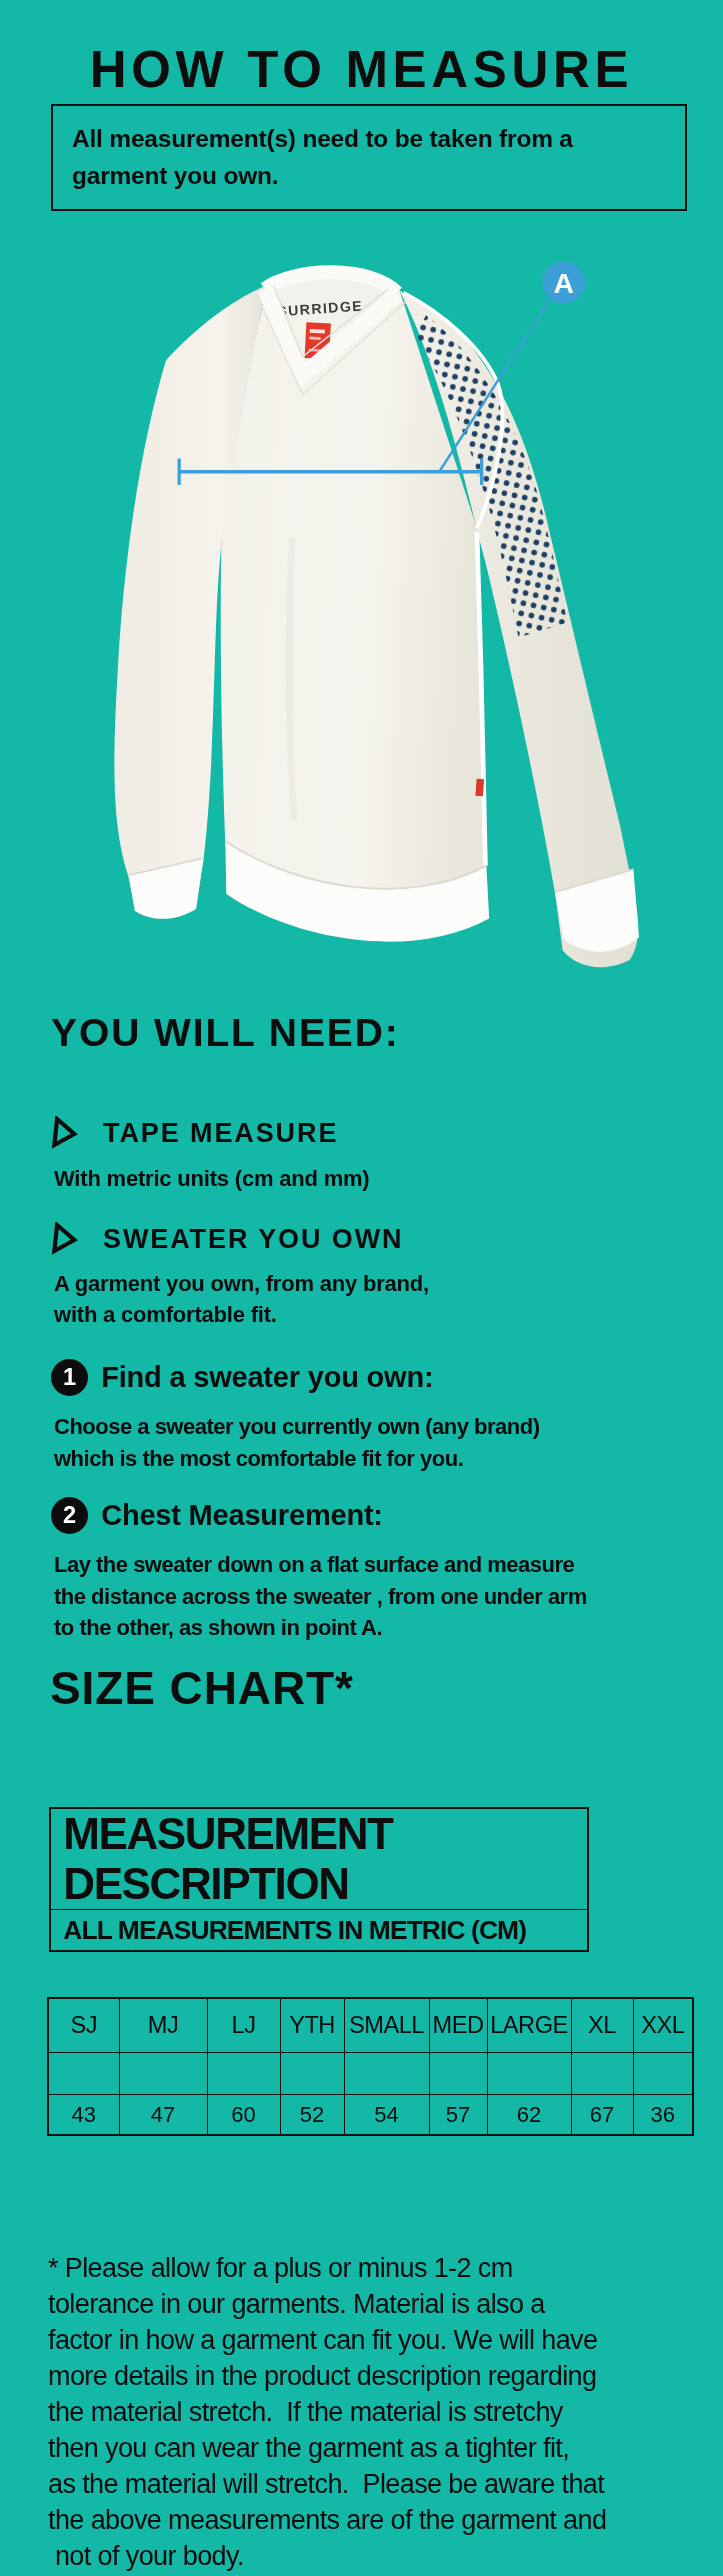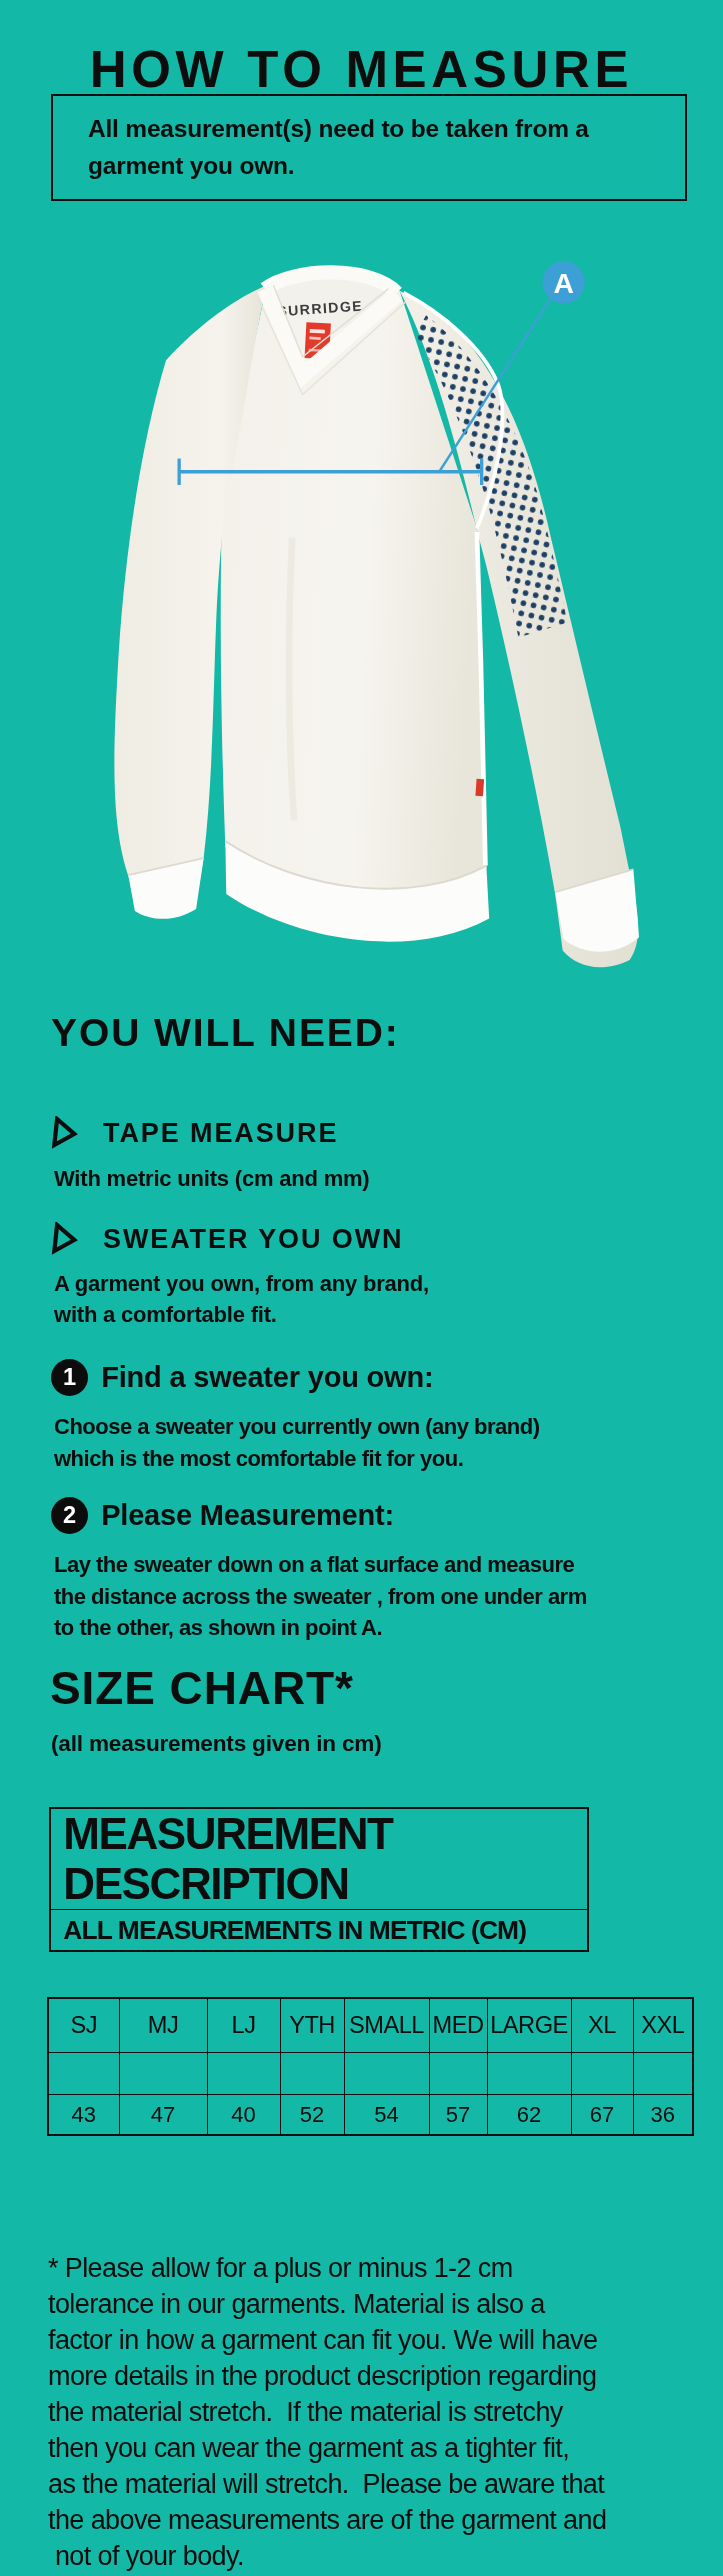--- a/index.html
+++ b/index.html
@@ -3,21 +3,21 @@
 <meta charset="utf-8">
 <style>
   html,body{margin:0;padding:0;background:#ffffff;}
   .page{position:relative;width:723px;height:2576px;background:#14b8a6;overflow:hidden;
         font-family:"Liberation Sans","DejaVu Sans",sans-serif;color:#0d0d0d;}
   .abs{position:absolute;}
   
   .title{top:5.7px;left:0;width:723px;text-align:center;font-size:51px;font-weight:800;
          letter-spacing:4.7px;white-space:nowrap;}
   
-  .notice{top:94px;left:51px;width:636px;height:107px;border:2.8px solid #0f0f0f;box-sizing:border-box;padding-left:16px;}
+  .notice{top:104px;left:51px;width:636px;height:107px;border:2.8px solid #0f0f0f;box-sizing:border-box;}
   .notice p{margin:15px 19px;font-size:24.5px;font-weight:700;line-height:1.5;
             letter-spacing:-0.2px;white-space:pre-wrap;}
   
   .figure{top:255px;left:0;width:723px;height:801px;}
   .fig-svg{width:723px;height:801px;display:block;}
   
   .ywn-heading{top:1011px;left:51px;font-size:39px;font-weight:800;letter-spacing:1.9px;}
   .need-item{left:51px;display:flex;align-items:center;gap:24px;}
   .need-item .tri{width:28px;height:34px;flex:0 0 auto;}
   .need-title{font-size:27px;font-weight:800;letter-spacing:1.9px;white-space:nowrap;}
@@ -164,28 +164,27 @@
 
   <div class="abs step-head" id="step1">
     <span class="badge">1</span>
     <span class="step-title">Find a sweater you own:</span>
   </div>
   <p class="abs step-desc" id="step1desc">Choose a sweater you currently own (any brand)
 which is the most comfortable fit for you.</p>
 
   <div class="abs step-head" id="step2">
     <span class="badge">2</span>
-    <span class="step-title">Please Measurement:</span>
+    <span class="step-title">Chest Measurement:</span>
   </div>
   <p class="abs step-desc" id="step2desc">Lay the sweater down on a flat surface and measure
 the distance across the sweater , from one under arm
 to the other, as shown in point A.</p>
 
   <h2 class="abs sc-heading" style="margin:0;">SIZE CHART*</h2>
-  <div class="abs sc-sub">(all measurements given in cm)</div>
 
   <table class="abs desc-table">
     <tbody>
         <tr>
       <td class="dt-h">MEASUREMENT DESCRIPTION</td>
     </tr>
     <tr>
       <td class="dt-m">ALL MEASUREMENTS IN METRIC (CM)</td>
     </tr>
   </tbody>
@@ -222,21 +221,21 @@
       <td></td>
       <td></td>
       <td></td>
       <td></td>
       <td></td>
       <td></td>
     </tr>
     <tr class="st-v">
       <td>43</td>
       <td>47</td>
-      <td>40</td>
+      <td>60</td>
       <td>52</td>
       <td>54</td>
       <td>57</td>
       <td>62</td>
       <td>67</td>
       <td>36</td>
     </tr>
   </tbody>
     </table>
 

